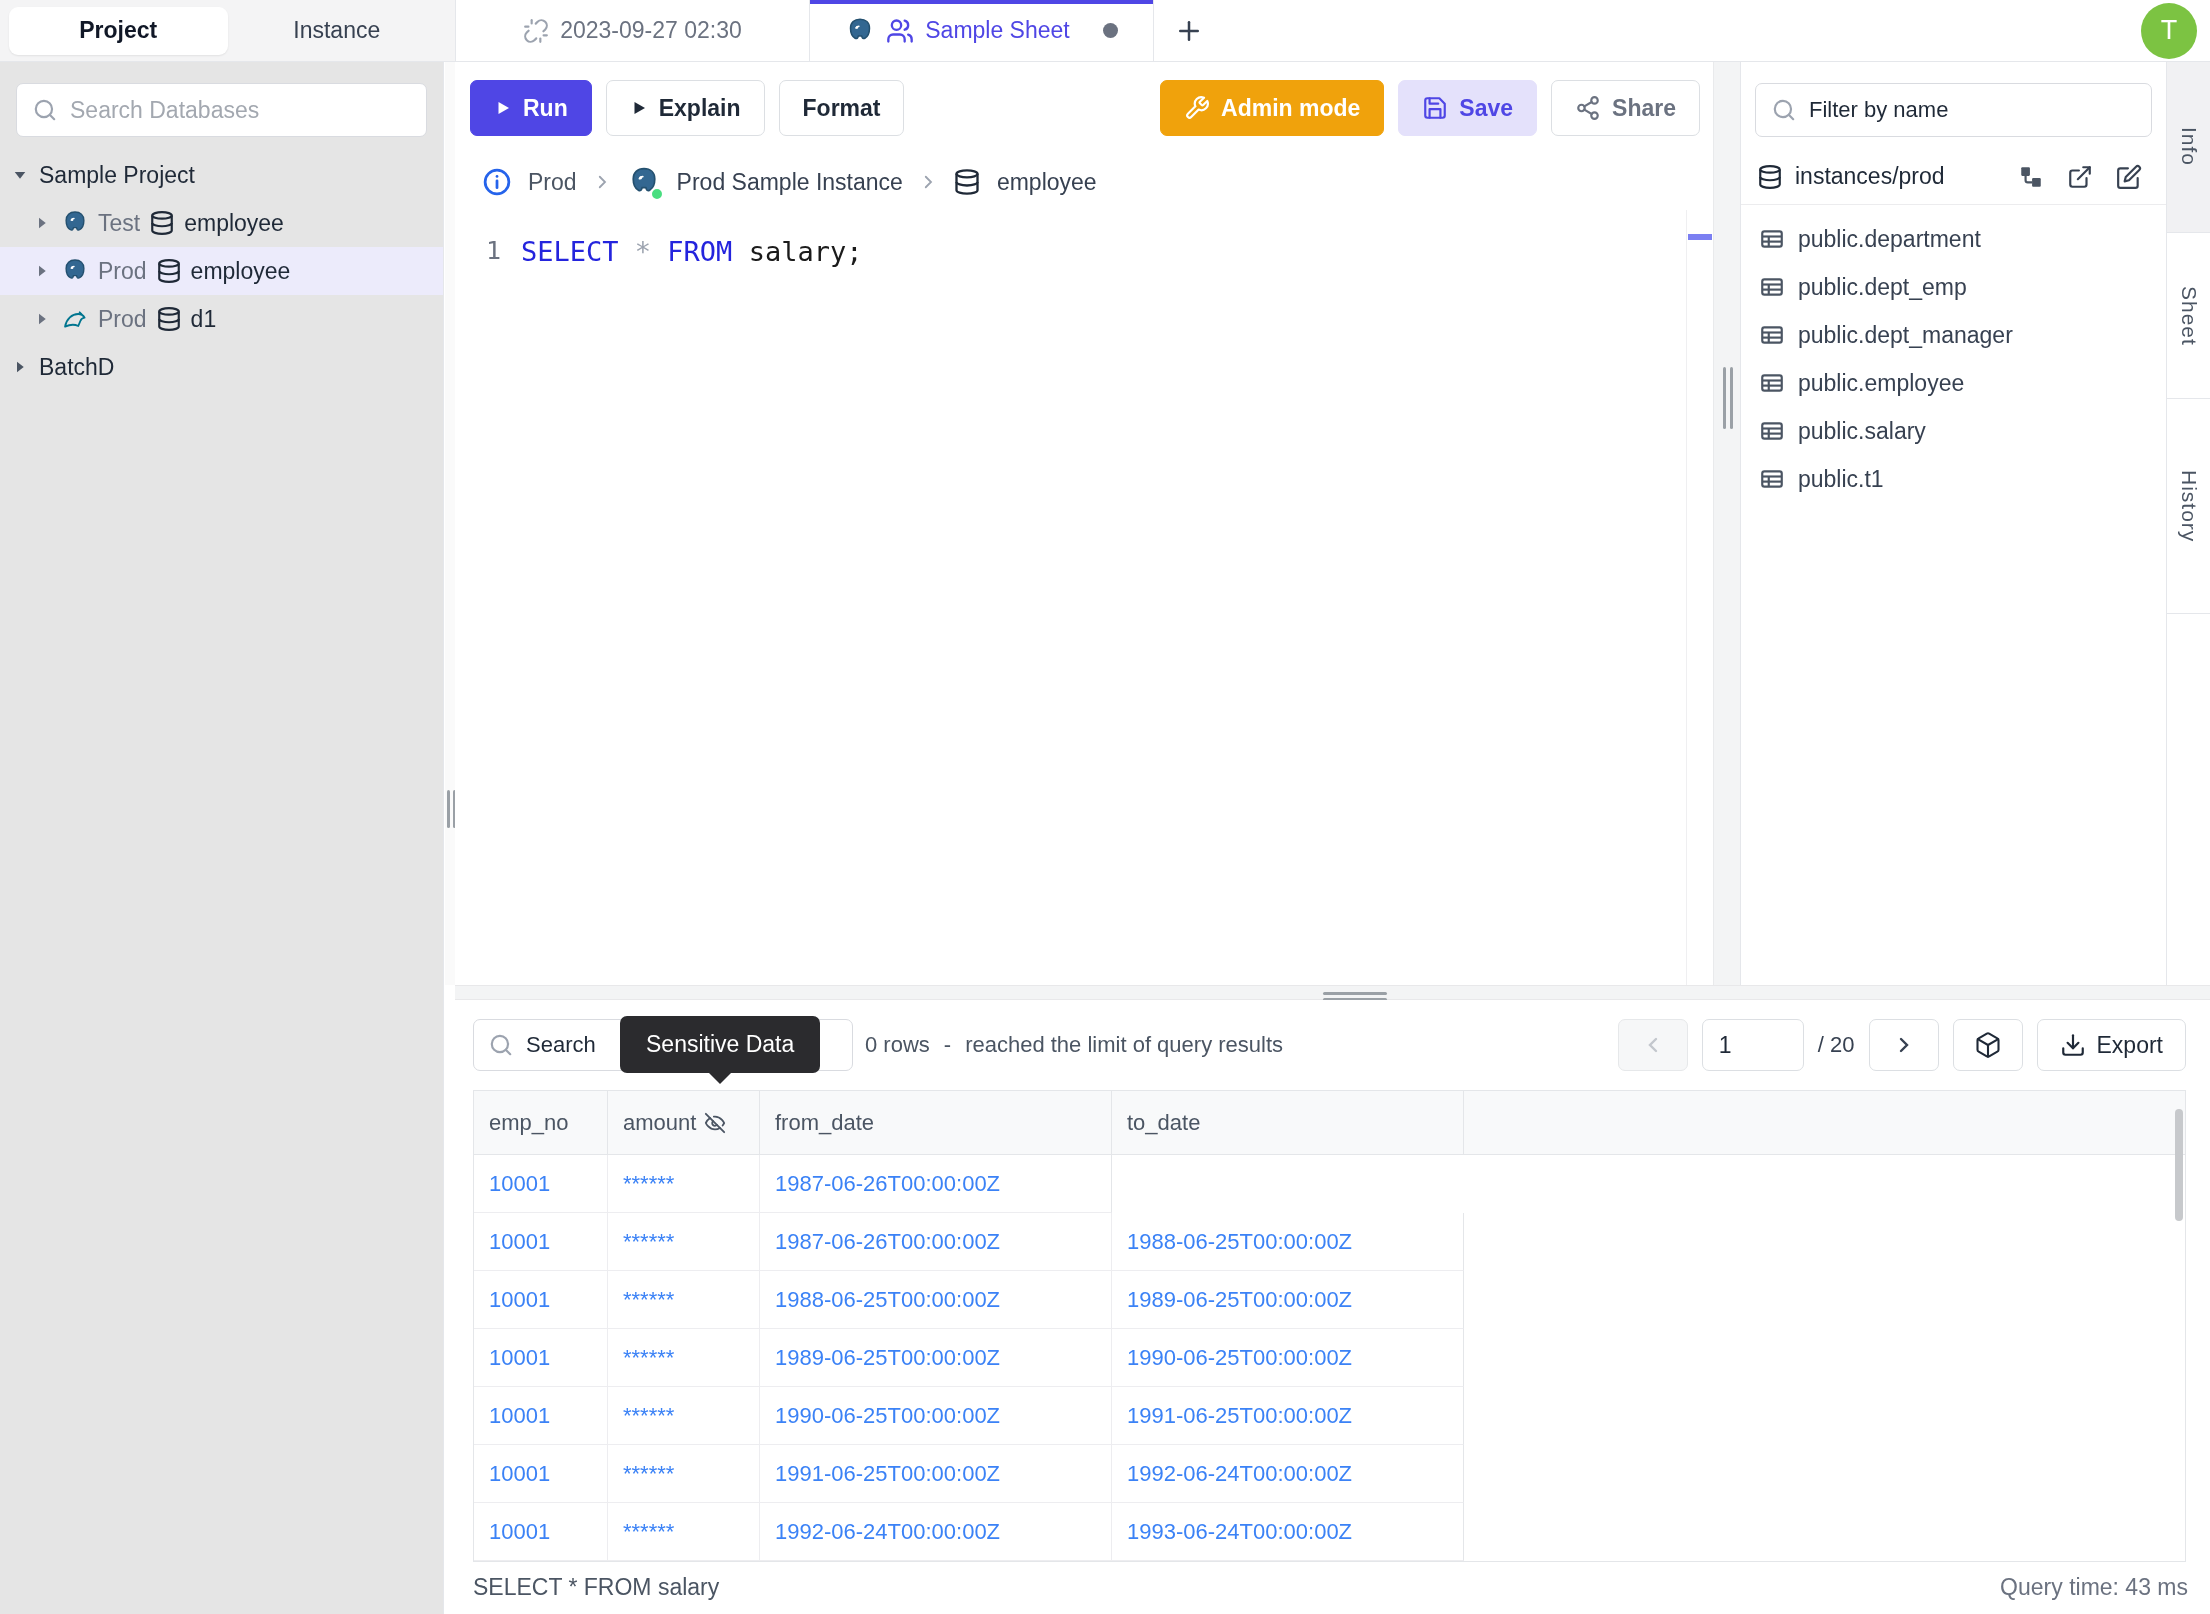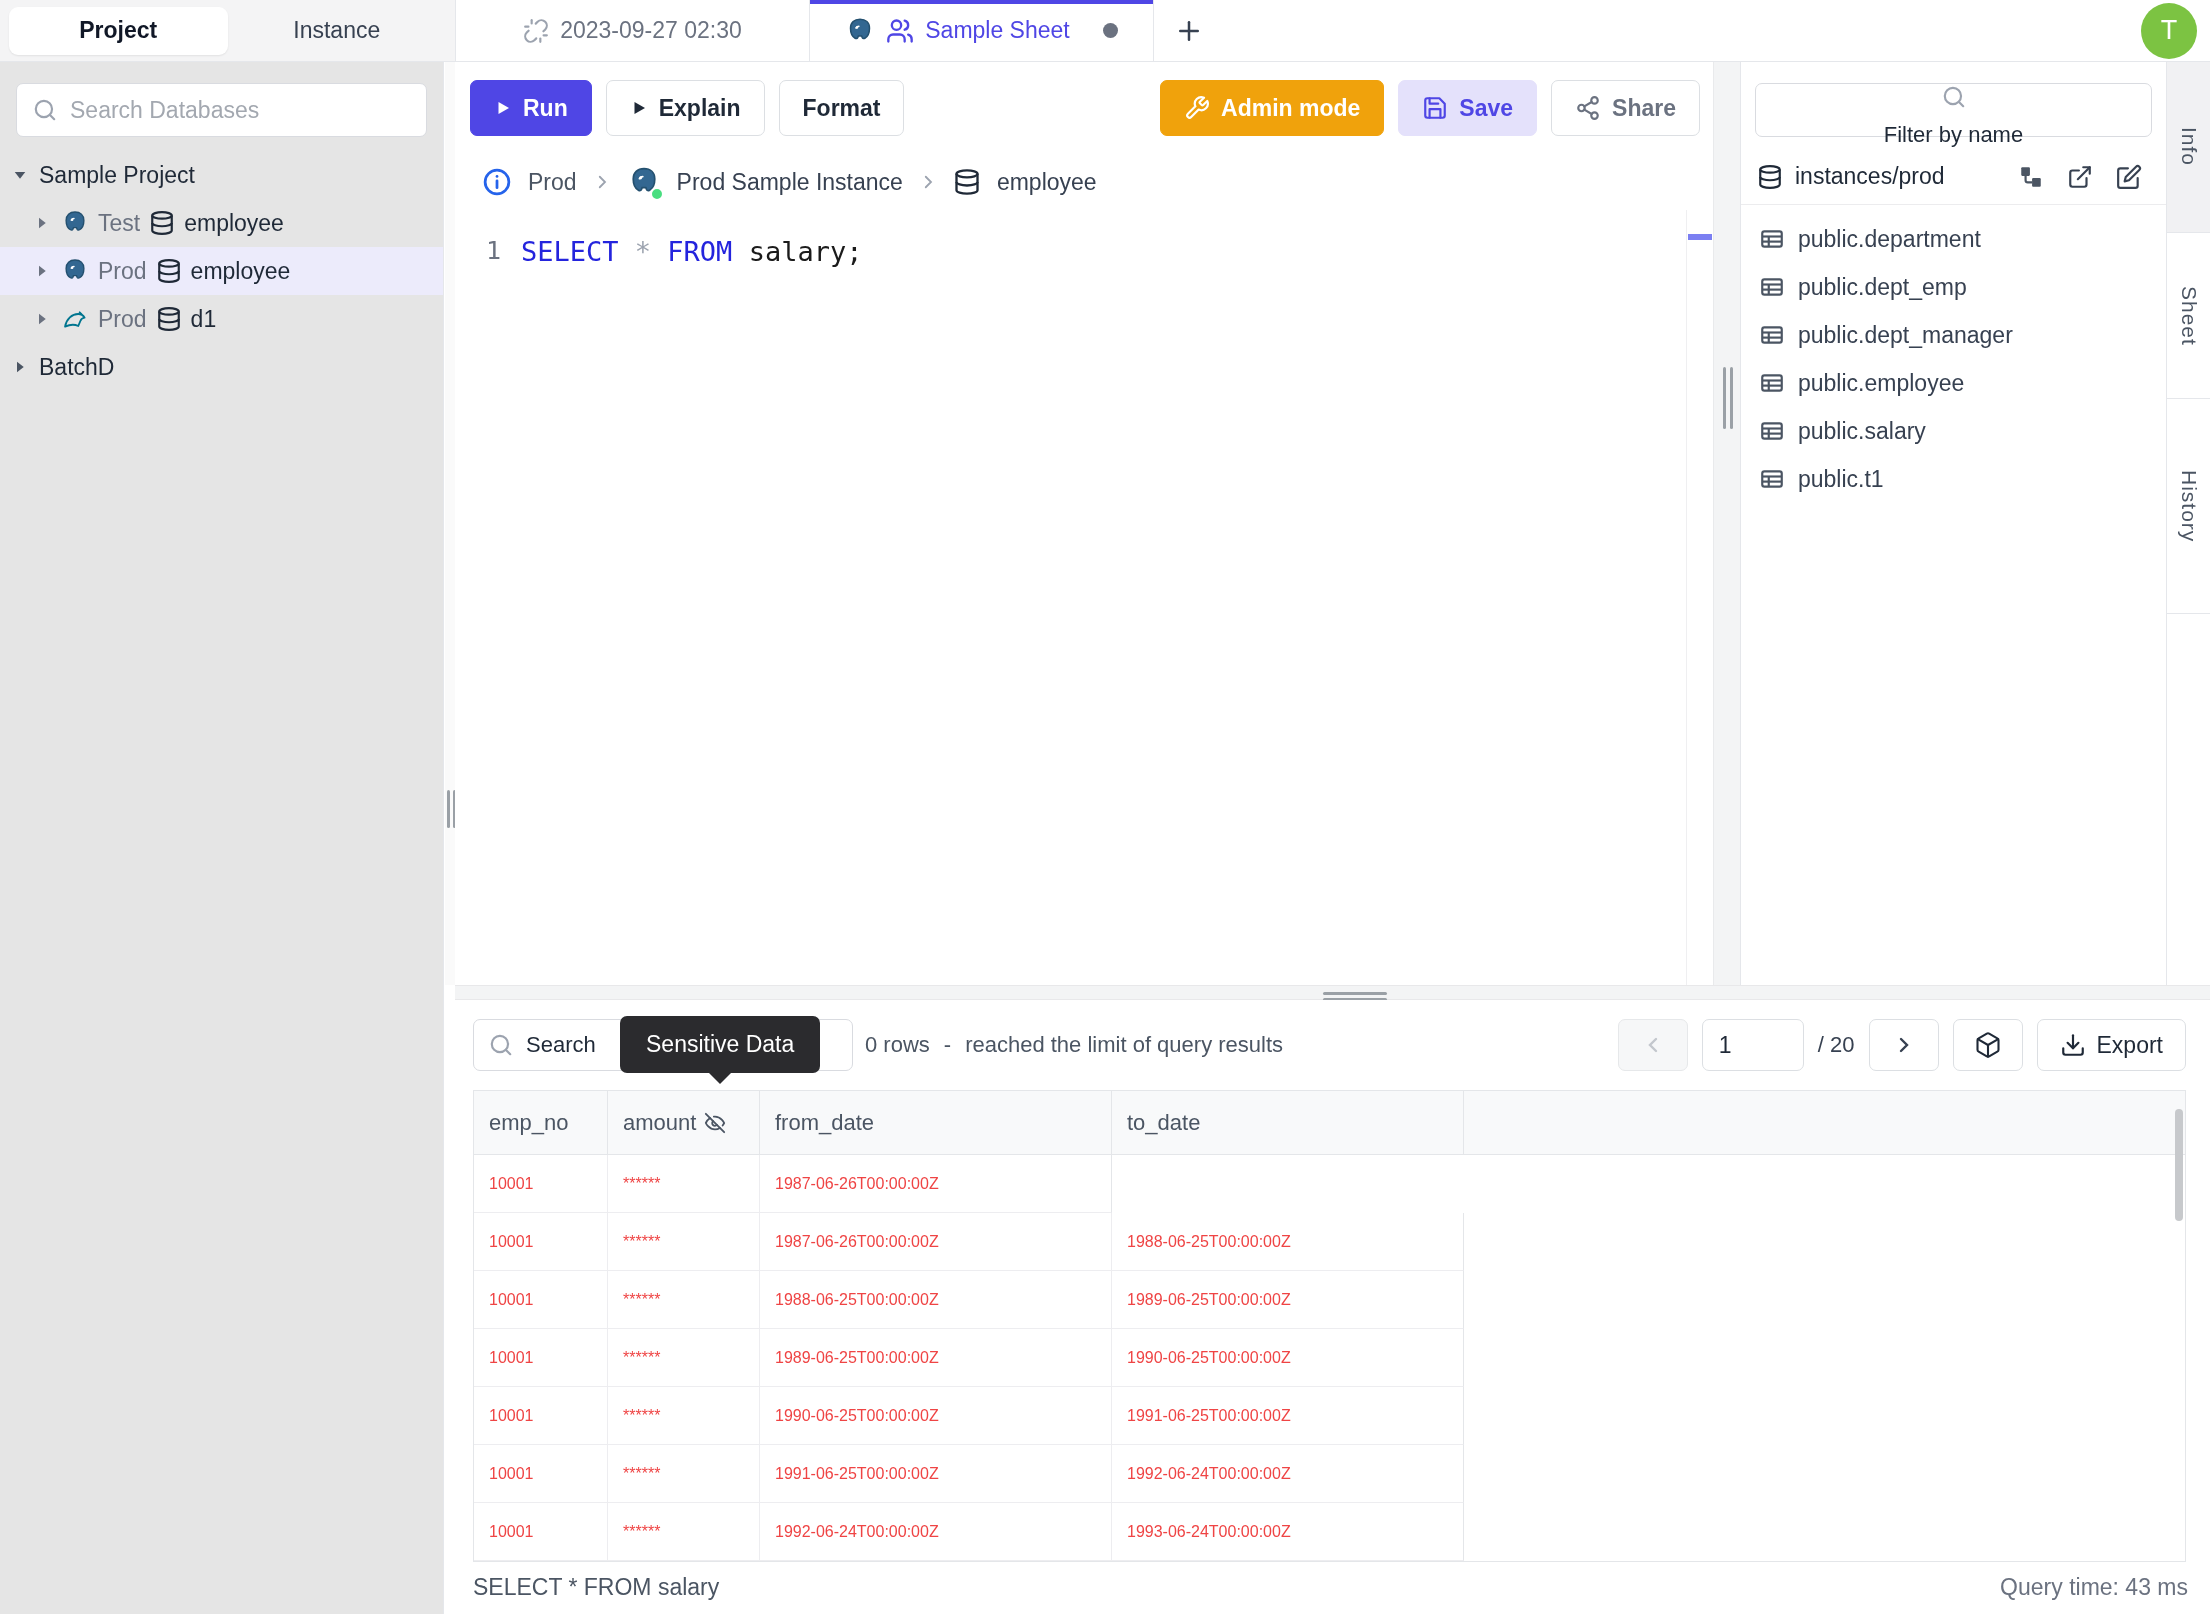--- a/index.html
+++ b/index.html
@@ -84,21 +84,21 @@
   .minimap-mark { position:absolute; top:24px; left:1px; width:24px; height:6px; background:#7b7ff2; }
   .vsplit { position:absolute; right:0; top:0; bottom:0; width:27px; background:#f3f4f5;
     border-left:1px solid #e9eaec; }
   .vsplit .grip-v { position:absolute; top:305px; left:9px; display:flex; gap:4px; }
   .vsplit .grip-v span { height:62px; }
 
   
   .sidebar-right { position:absolute; left:1740px; top:62px; width:426px; height:923px;
     border-left:1px solid #e5e7eb; background:#fff; }
   .filterbox { margin:21px 14px 12px 14px; height:54px; border:1px solid #d9dbe0;
-    border-radius:7px; display:flex; align-items:center; gap:12px; padding:0 15px;flex-direction:column; }
+    border-radius:7px; display:flex; align-items:center; gap:12px; padding:0 15px; }
   .dbrow { height:56px; display:flex; align-items:center; gap:12px; padding:0 16px;
     font-size:23px; color:#1f2937; border-bottom:1px solid #ececee; }
   .db-actions { margin-left:auto; display:flex; gap:23px; padding-right:8px; }
   .table-list { padding:10px 8px; }
   .tbl-item { height:48px; display:flex; align-items:center; gap:13px; padding:0 10px;
     font-size:23px; color:#374151; }
 
   
   .tabstrip { position:absolute; left:2166px; top:62px; width:44px; height:923px;
     border-left:1px solid #e5e7eb; background:#fff; }
@@ -138,21 +138,21 @@
   .tooltip::after { content:""; position:absolute; left:50%; bottom:-11px; margin-left:-11px;
     border:11px solid transparent; border-top-color:#2b2b2e; border-bottom:none; }
 
   .rtable { position:relative; margin:0 24px 0 18px; height:472px;
     border:1px solid #e4e6e9; background:#fff; }
   .thead { display:flex; height:64px; background:#f8f9fa; border-bottom:1px solid #e4e6e9;
     color:#4b5563; font-size:22px; }
   .th { display:flex; align-items:center; gap:8px; padding:0 15px; border-right:1px solid #e4e6e9; }
   .th.fill { flex:1; border-right:none; }
   .tr { display:flex; height:58px; }
-  .td { display:flex; align-items:center; padding:0 15px; font-size:16px; color:#ef4444;
+  .td { display:flex; align-items:center; padding:0 15px; font-size:22px; color:#3b82f6;
     border-right:1px solid #ededf0; border-bottom:1px solid #ededf0; }
   .c0 { width:134px; flex:none; } .c1 { width:152px; flex:none; }
   .c2 { width:352px; flex:none; } .c3 { width:352px; flex:none; }
   .tbody .c3 { border-right:1px solid #e4e6e9; }
   .vscroll { position:absolute; right:2px; top:18px; width:8px; height:112px;
     background:#c7c9cc; border-radius:4px; }
   .statusbar { position:absolute; left:0; right:0; bottom:0; height:50px; display:flex;
     align-items:center; padding:0 22px 4px 18px; font-size:23px; color:#4b5563; }
   .qtime { margin-left:auto; color:#6b7280; }
 

